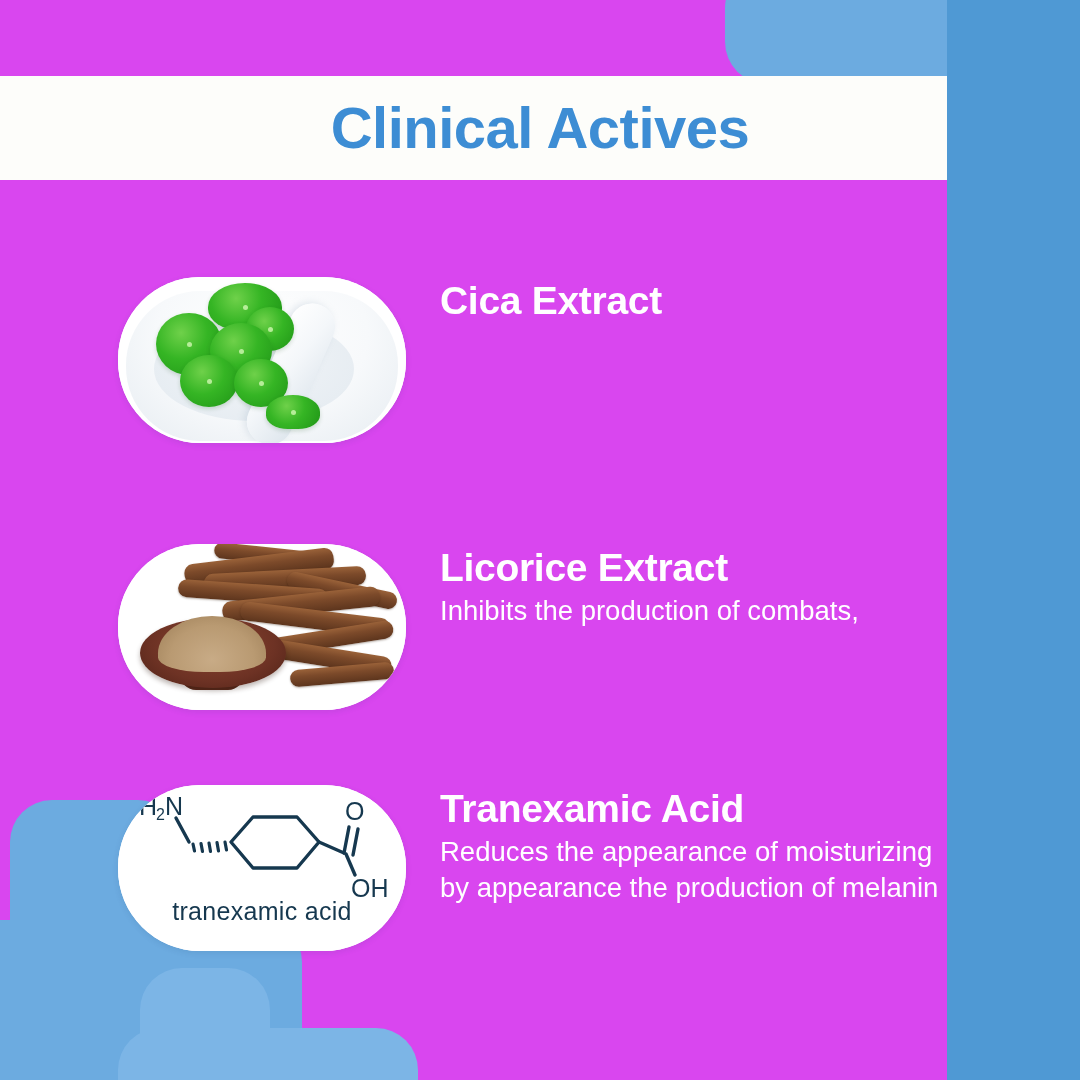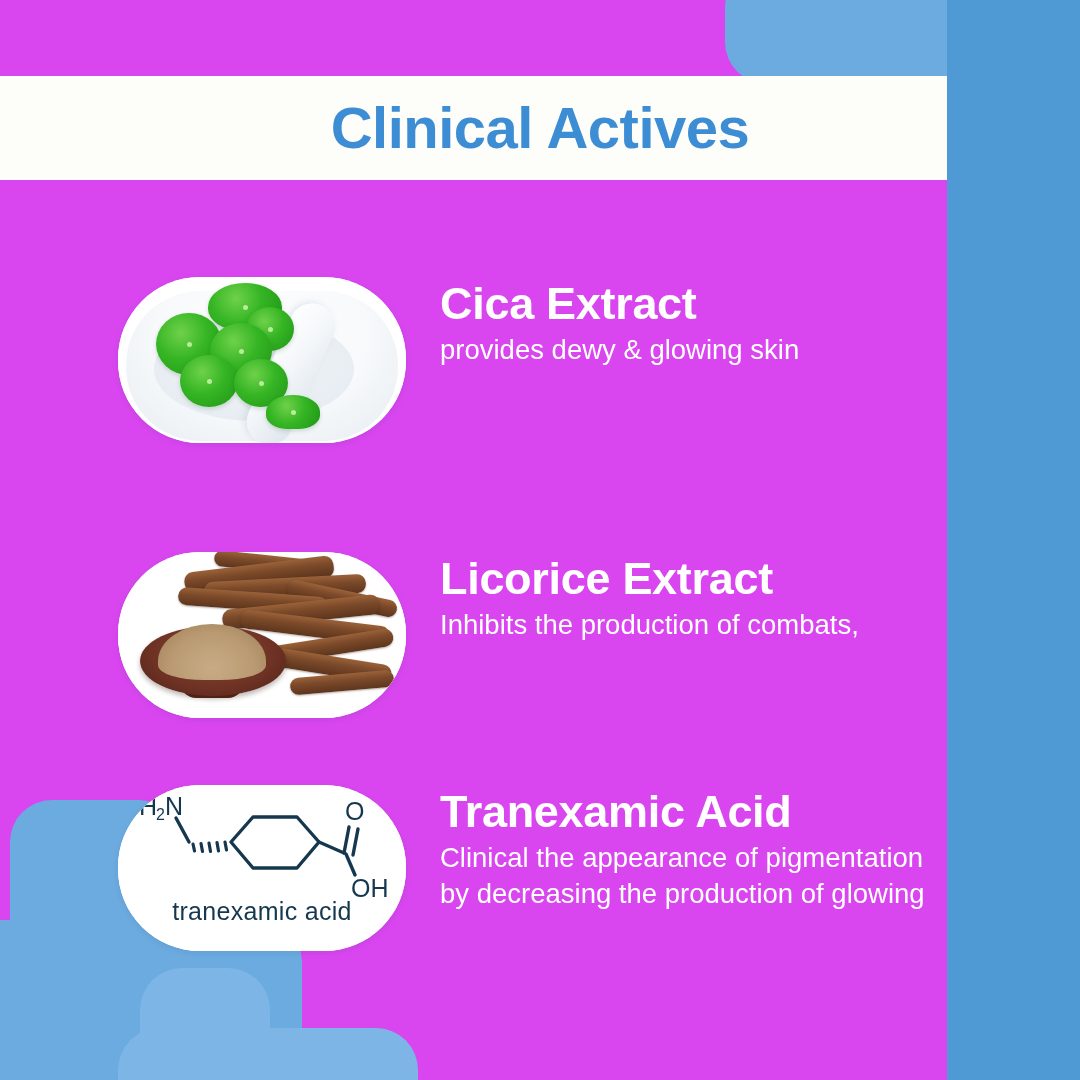--- a/index.html
+++ b/index.html
@@ -116,42 +116,42 @@
     z-index: 3;
   }
   .row {
     position: absolute;
     left: 0;
     width: 1080px;
     display: flex;
     align-items: flex-start;
   }
   .row-1 { top: 97px; }
-  .row-2 { top: 372px; }
+  .row-2 { top: 364px; }
   .row-3 { top: 605px; }
 
   .card {
     position: relative;
     flex: 0 0 auto;
     margin-left: 118px;
     width: 288px;
     height: 166px;
     background: #ffffff;
     border-radius: 82px;
     overflow: hidden;
     box-shadow: 0 2px 6px rgba(20,60,100,0.10);
   }
 
   .row-text {
     margin-left: 34px;
     padding-top: 4px;
     flex: 1 1 auto;
   }
   .ing-title {
-    font-size: 45px;
+    font-size: 39px;
     font-weight: bold;
     color: #ffffff;
     line-height: 1.04;
     margin: 0 0 4px 0;
     letter-spacing: -0.3px;
     white-space: nowrap;
   }
   .ing-desc {
     font-size: 27.5px;
     color: #ffffff;
@@ -331,21 +331,20 @@
           <div class="leaf leaf-b"></div>
           <div class="leaf leaf-c"></div>
           <div class="leaf leaf-d"></div>
           <div class="leaf leaf-e"></div>
           <div class="leaf leaf-f"></div>
         </div>
       </div>
       <div class="row-text">
         <h2 class="ing-title">Cica Extract</h2>
         <p class="ing-desc">
-          <span class="l2">provides dewy &amp; glowing skin</span>
         </p>
       </div>
     </div>
 
     <div class="row row-2">
       <div class="card">
         <div class="licorice-scene">
           <div class="root root-9"></div>
           <div class="root root-1"></div>
           <div class="root root-2"></div>
@@ -401,20 +400,20 @@
               <text x="218" y="29" font-size="25">O</text>
               <text x="224" y="106" font-size="25">OH</text>
             </g>
           </svg>
           <div class="molecule-label">tranexamic acid</div>
         </div>
       </div>
       <div class="row-text">
         <h2 class="ing-title">Tranexamic Acid</h2>
         <p class="ing-desc">
-          <span>Clinical the appearance of pigmentation</span>
-          <span class="l2">by decreasing the production of glowing</span>
+          <span>Reduces the appearance of moisturizing</span>
+          <span class="l2">by appearance the production of melanin</span>
         </p>
       </div>
     </div>
 
   </div>
 </div>
 
 </body></html>

